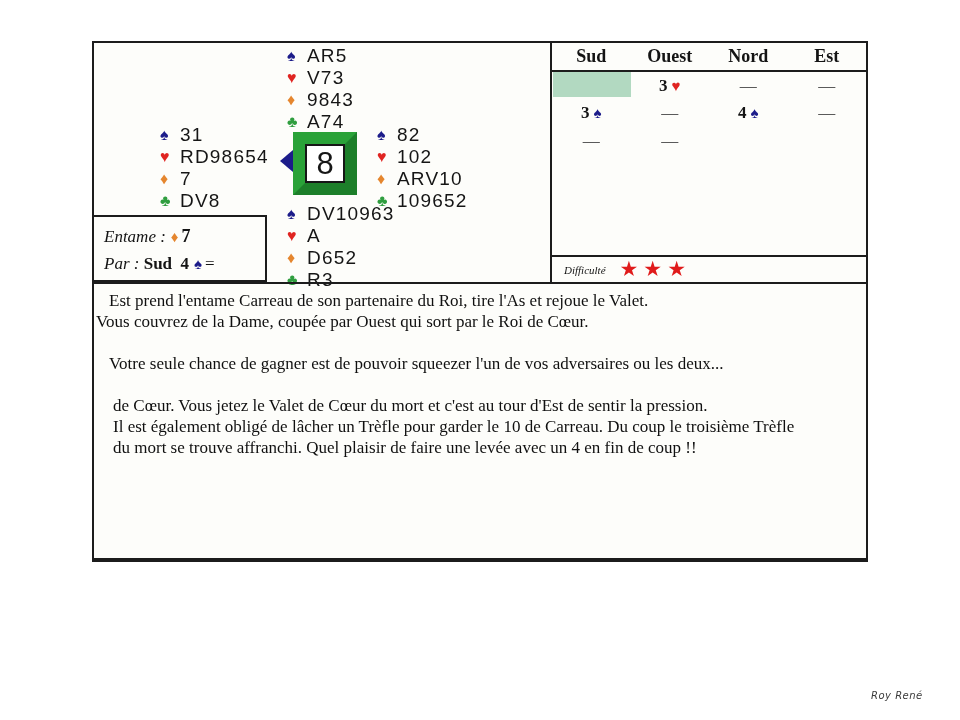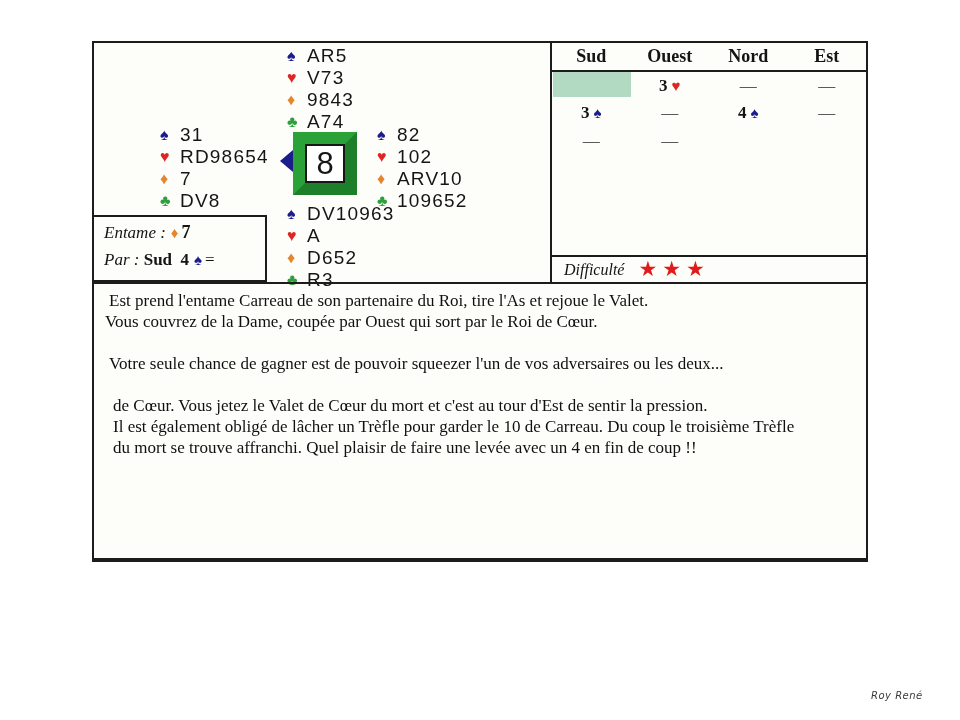--- a/index.html
+++ b/index.html
@@ -18,46 +18,46 @@
   .board-square{position:absolute;left:199px;top:89px;width:64px;height:63px;box-sizing:border-box;
         border:12px solid #2aa238;border-right-color:#1d7f2a;border-bottom-color:#1d7f2a;
         background:#fff;box-shadow:inset 0 0 0 2px #161616;display:flex;align-items:center;
         justify-content:center;font-family:"Liberation Sans",sans-serif;font-size:31px;color:#161616;}
   .dealer-arrow{position:absolute;left:186px;top:107px;width:0;height:0;
         border-top:11px solid transparent;border-bottom:11px solid transparent;
         border-right:13px solid #1c1c8a;}
   
   .lead-box{position:absolute;left:-2px;top:172px;width:175px;height:67px;box-sizing:border-box;
         border:2px solid #1c1c1c;background:#fdfdfa;padding:5px 0 0 10px;font-size:17px;}
-  .lead-row{height:28px;line-height:20px;white-space:nowrap;}
+  .lead-row{height:28px;line-height:28px;white-space:nowrap;}
   .it{font-style:italic;} .b{font-weight:bold;}
   .lead-box .pip{width:auto;margin:0 3px 0 5px;font-size:15px;}
   .big7{font-weight:bold;font-size:18px;}
   
   .bid-area{position:absolute;left:456px;top:0;right:0;height:239px;border-left:2px solid #1c1c1c;}
   .bid-head{display:flex;height:27px;align-items:center;border-bottom:2px solid #1c1c1c;
         position:relative;z-index:1;}
   .bid-head .bc{font-weight:bold;font-size:18px;}
   .bc{flex:1;text-align:center;}
   .bid-row{display:flex;align-items:center;position:relative;z-index:1;}
   .r1{height:27px;} .r2{height:28px;} .r3{height:27px;}
   .bid-level{font-weight:bold;font-size:17px;}
   .bid-pip{font-size:15px;margin-left:4px;}
   .dash{color:#3c3c3c;font-size:17px;}
   .green-cell{position:absolute;left:1px;top:29px;width:78px;height:25px;background:#b2d9c1;z-index:0;}
   .diff-row{position:absolute;left:456px;top:212px;right:0;height:27px;border-top:2px solid #1c1c1c;
         display:flex;align-items:center;padding-left:14px;box-sizing:border-box;}
-  .diff-label{font-style:italic;font-size:16px;}
+  .diff-label{font-style:italic;font-size:11px;}
   .stars{color:#e01b1b;font-size:21px;letter-spacing:5px;margin-left:14px;line-height:1;}
   .hsep{position:absolute;left:0;right:0;top:239px;border-top:2px solid #1c1c1c;}
   
   .commentary{position:absolute;left:2px;right:4px;top:247px;font-size:17px;line-height:21px;
         color:#101010;}
   .c-line{white-space:nowrap;}
-  .ml6{margin-left:6px;} .ml13{margin-left:13px;} .ml9{margin-left:9px;} .ml1{margin-left:17px;}
+  .ml6{margin-left:6px;} .ml13{margin-left:13px;} .ml9{margin-left:0;} .ml1{margin-left:17px;}
   .mb17{margin-bottom:17px;} .mb21{margin-bottom:21px;}
   .intro-pip{font-size:15px;margin:0 1px;}
   
   .credit{position:absolute;left:871px;top:690px;font-family:"DejaVu Sans",sans-serif;
         font-style:italic;font-size:10px;color:#3a3a3a;letter-spacing:0.5px;}
 </style>
 </head>
 <body>
 
 <div class="page">

